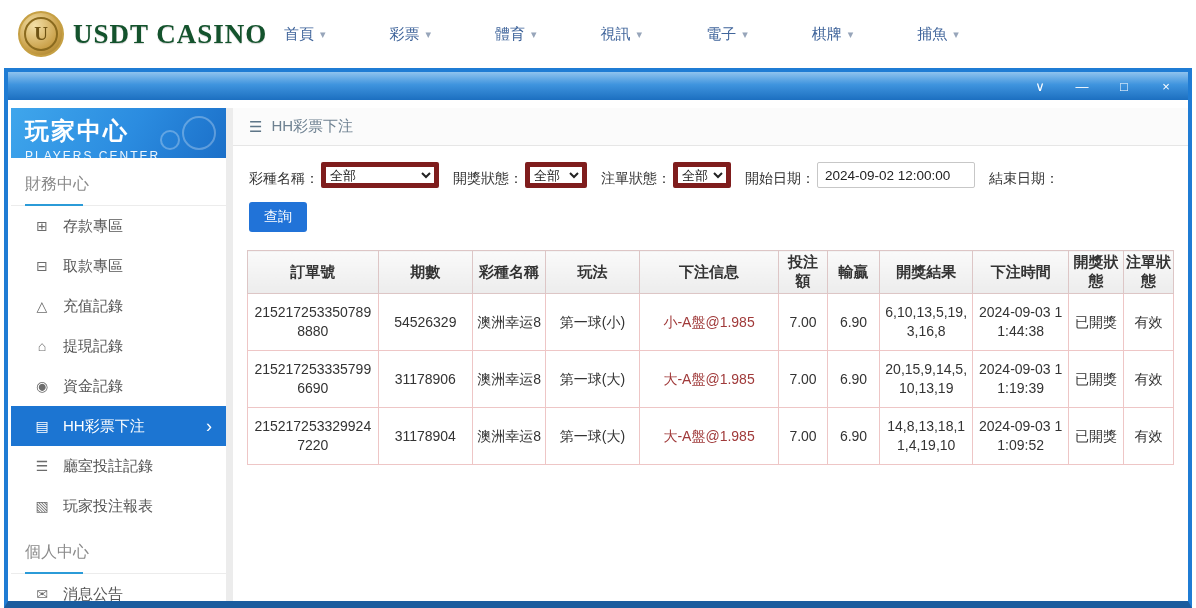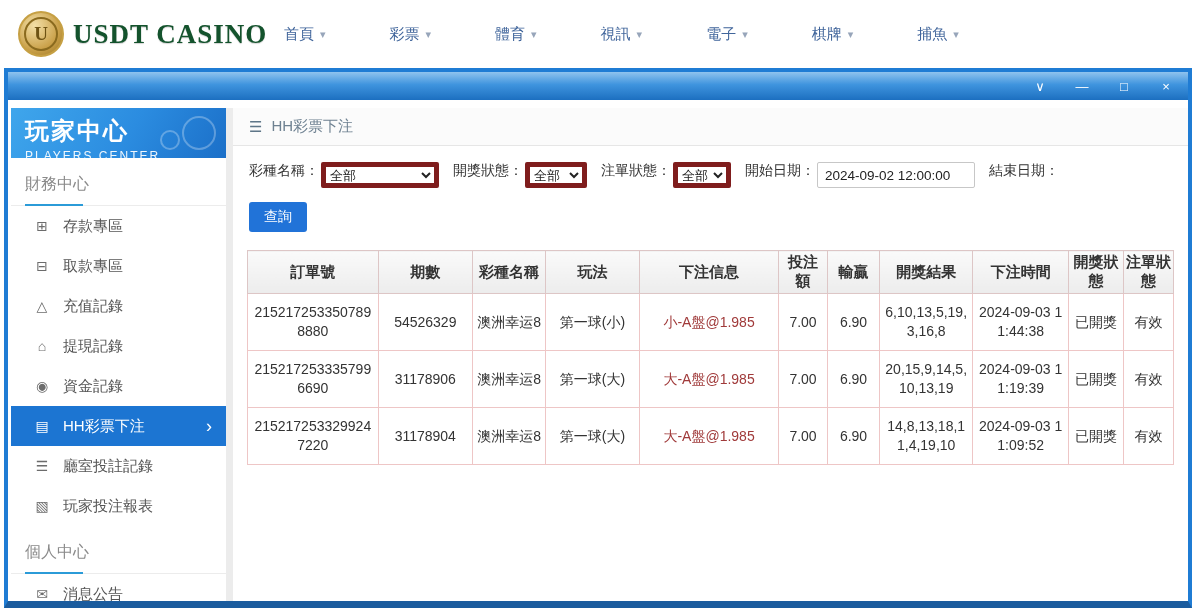--- a/index.html
+++ b/index.html
@@ -52,21 +52,21 @@
   .menu-item.active { background: #1c75d2; color: #fff; }
   .menu-item.active .mi-icon { color: #fff; }
   .mi-arrow { color: #fff; font-size: 18px; line-height: 1; }
 
   
   .main { flex: 1; min-width: 0; overflow: hidden; display: flex; flex-direction: column; }
   .breadcrumb-bar { height: 38px; flex: none; display: flex; align-items: center; gap: 9px;
     padding: 0 16px; background: #fbfbfb; border-bottom: 1px solid #e6e6e6; color: #6e8191; font-size: 15px; }
   .hamburger { font-size: 15px; color: #5e7688; }
 
-  .filters { padding: 16px 16px 4px; font-size: 14px; color: #333; display: flex; align-items: flex-start; flex-wrap: wrap; row-gap: 8px; }
+  .filters { padding: 16px 16px 4px; font-size: 14px; color: #333; display: flex; align-items: flex-end; flex-wrap: wrap; row-gap: 8px; }
   .filters label { margin-right: 2px; white-space: nowrap; }
   .filters .gap { width: 14px; }
   select.sel { height: 26px; font-size: 13px; color: #222; border: 5px solid #7f1d1d; background: #fff; border-radius: 2px; }
   .sel-wide { width: 118px; }
   .sel-mid { width: 62px; }
   .sel-sm { width: 58px; }
   input.date-input { width: 158px; height: 26px; border: 1px solid #c7c7c7; border-radius: 2px;
     font-size: 13.5px; color: #222; padding: 0 7px; font-family: "Liberation Sans", sans-serif; }
   .btn-row { padding: 10px 16px 0; }
   .query-btn { background: #2173d8; color: #fff; border: none; border-radius: 3px; padding: 6px 15px;

